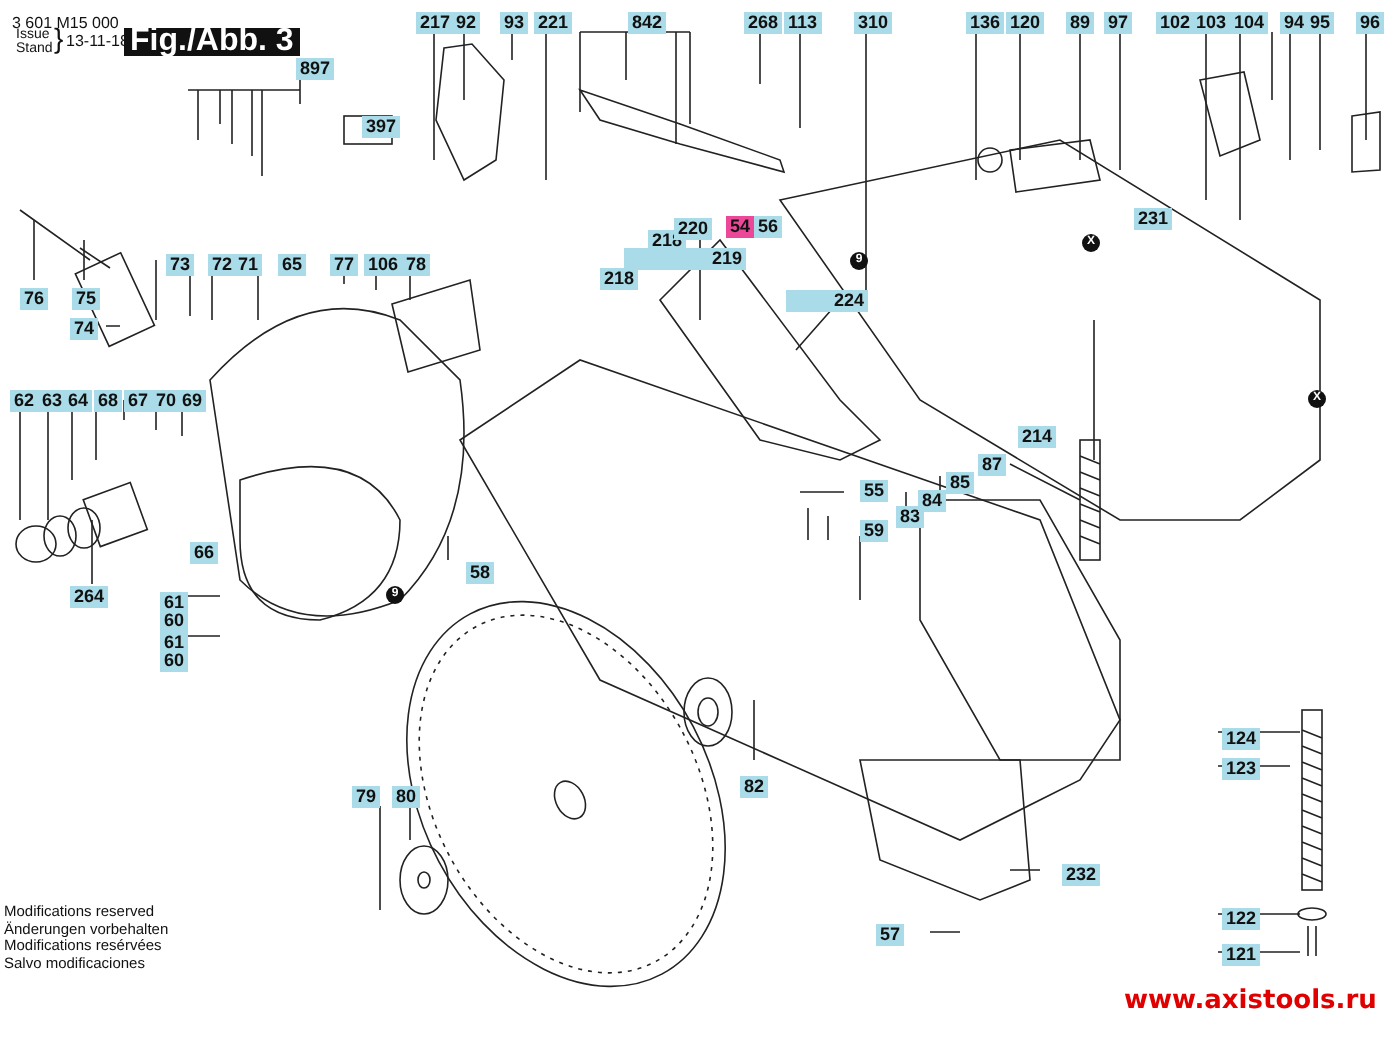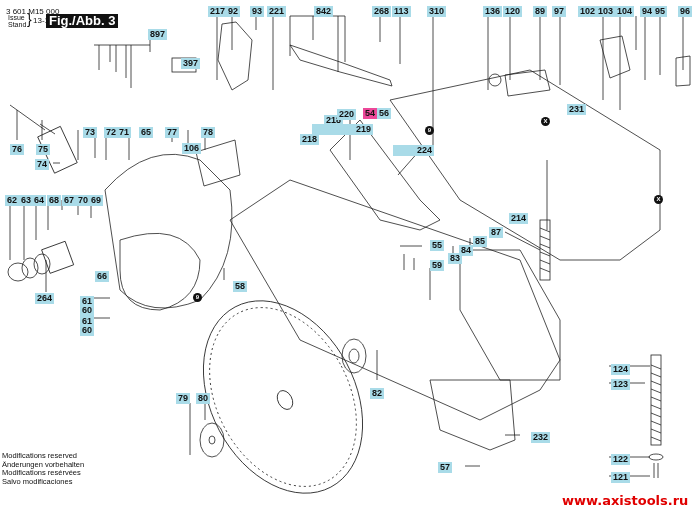--- a/index.html
+++ b/index.html
@@ -1,18 +1,18 @@
 <!DOCTYPE html>
 <html><head>
 <meta charset="utf-8">
 <style>
   html,body{margin:0;padding:0;background:#fff;}
   body{width:694px;height:520px;position:relative;overflow:hidden;font-family:"Liberation Sans",sans-serif;}
   .hdr{position:absolute;font-size:8px;color:#111;line-height:1;}
-  .fig{position:absolute;left:46px;top:14px;background:#111;color:#fff;font-weight:bold;font-size:13px;padding:1px 3px;line-height:12px;}
+  .fig{position:absolute;left:62px;top:14px;background:#111;color:#fff;font-weight:bold;font-size:16px;padding:1px 3px;line-height:12px;}
   .lbl{position:absolute;background:#a9dbe8;color:#111;font-weight:bold;font-size:9px;line-height:11px;padding:0 2px;white-space:nowrap;cursor:pointer;}
   .lbl.hl{background:#ec4899;color:#111;}
   .mods{position:absolute;left:2px;top:452px;font-size:7.5px;line-height:8.5px;color:#111;}
   .url{position:absolute;left:562px;top:493px;color:#e00000;font-weight:bold;font-size:13px;font-family:"DejaVu Sans",sans-serif;}
   svg.draw{position:absolute;left:0;top:0;}
   .circ{position:absolute;width:9px;height:9px;border-radius:50%;background:#111;color:#fff;font-size:6px;font-weight:bold;text-align:center;line-height:9px;}
 </style>
 </head>
 <body>
 
@@ -95,21 +95,21 @@
     <div class="lbl" style="left: 653px; top: 6px;">95</div>
     <div class="lbl" style="left: 678px; top: 6px;">96</div>
     <div class="lbl" style="left: 10px; top: 144px;">76</div>
     <div class="lbl" style="left: 36px; top: 144px;">75</div>
     <div class="lbl" style="left: 35px; top: 159px;">74</div>
     <div class="lbl" style="left: 83px; top: 127px;">73</div>
     <div class="lbl" style="left: 104px; top: 127px;">72</div>
     <div class="lbl" style="left: 117px; top: 127px;">71</div>
     <div class="lbl" style="left: 139px; top: 127px;">65</div>
     <div class="lbl" style="left: 165px; top: 127px;">77</div>
-    <div class="lbl" style="left: 182px; top: 127px; margin-top: 16px;">106</div>
+    <div class="lbl" style="left: 182px; top: 127px;">106</div>
     <div class="lbl" style="left: 201px; top: 127px;">78</div>
     <div class="lbl" style="left: 5px; top: 195px;">62</div>
     <div class="lbl" style="left: 19px; top: 195px;">63</div>
     <div class="lbl" style="left: 32px; top: 195px;">64</div>
     <div class="lbl" style="left: 47px; top: 195px;">68</div>
     <div class="lbl" style="left: 62px; top: 195px;">67</div>
     <div class="lbl" style="left: 76px; top: 195px;">70</div>
     <div class="lbl" style="left: 89px; top: 195px;">69</div>
     <div class="lbl" style="left: 95px; top: 271px;">66</div>
     <div class="lbl" style="left: 35px; top: 293px;">264</div>

